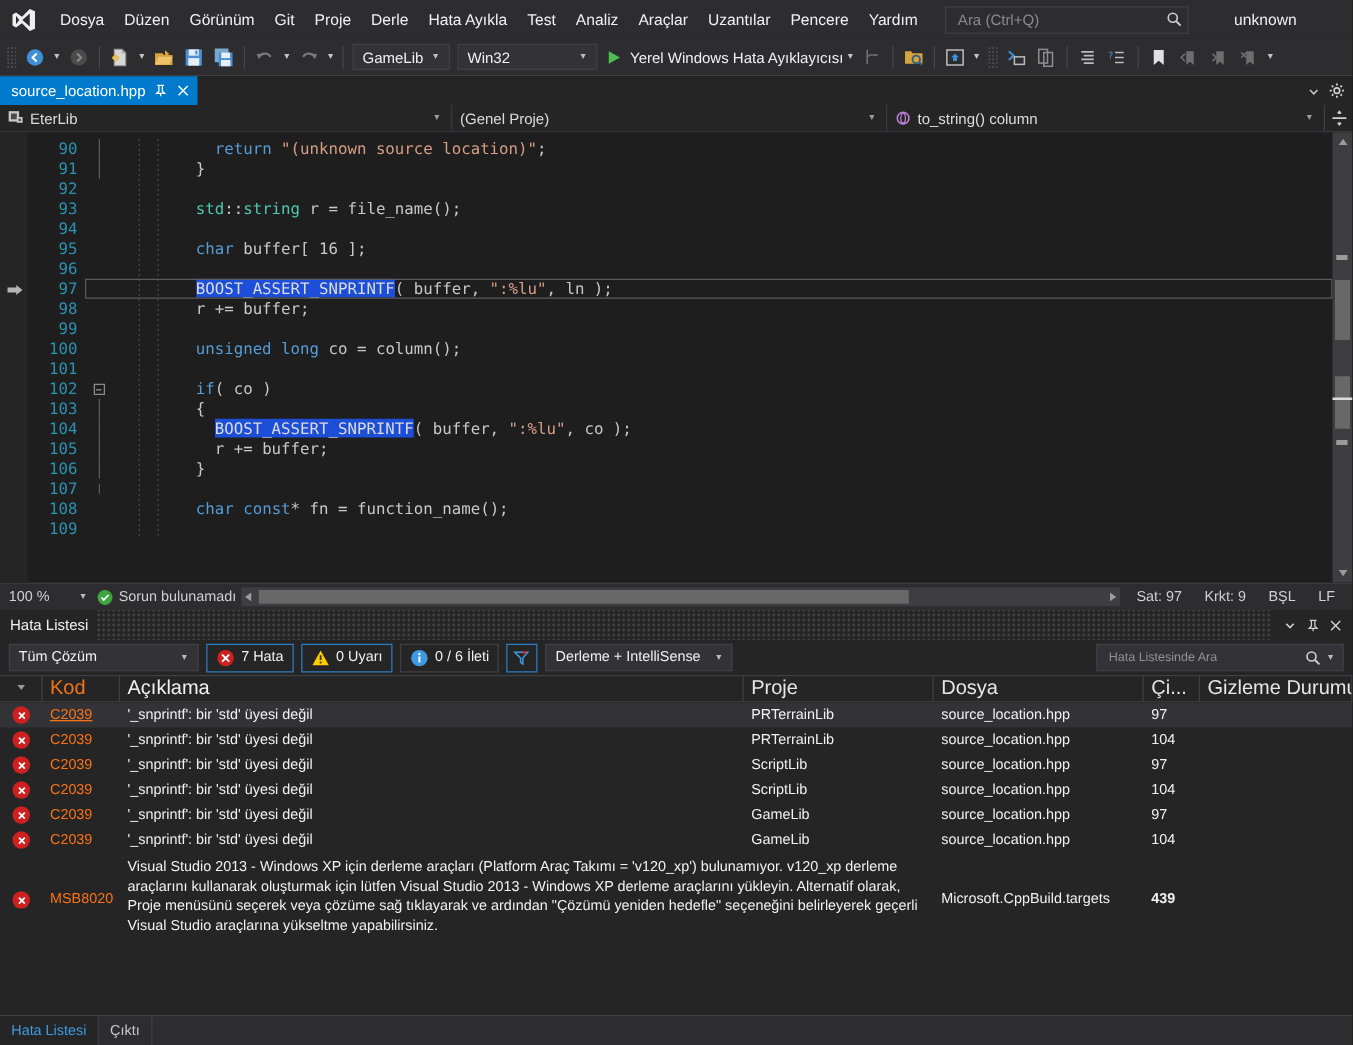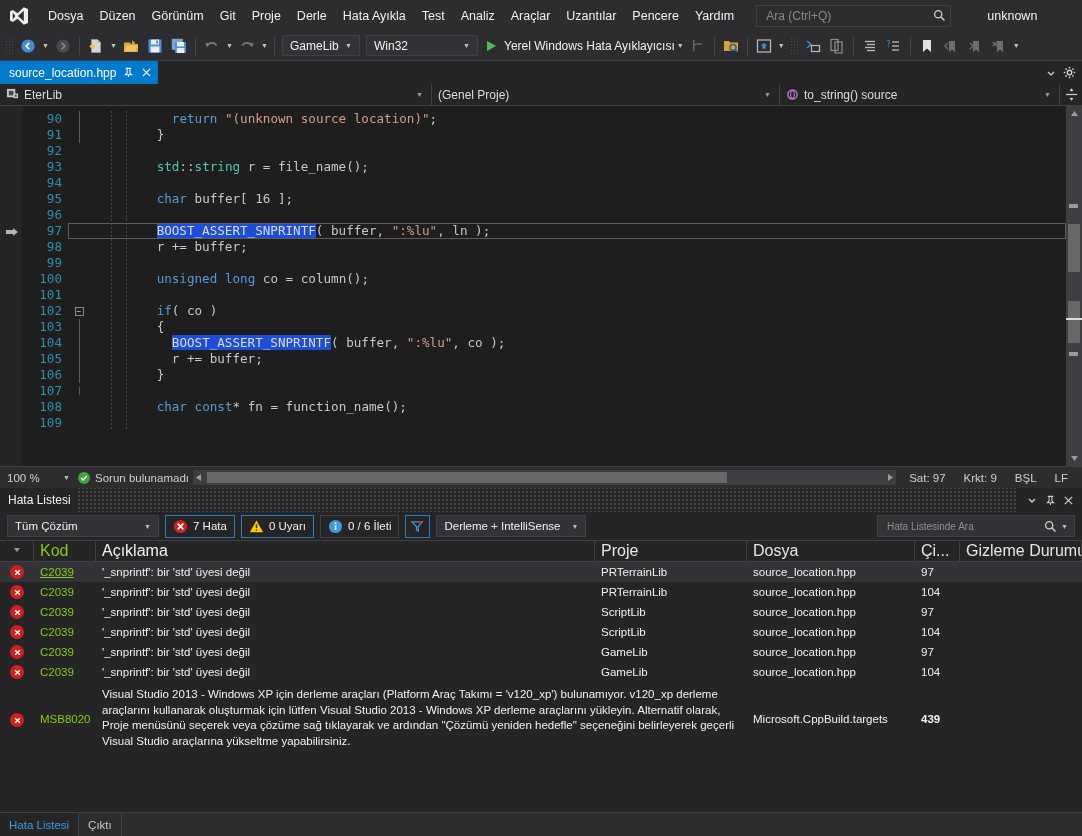--- a/index.html
+++ b/index.html
@@ -208,21 +208,21 @@
   .ehead {
     height: 22px; display: flex; align-items: center; background: #252526;
     border-top: 1px solid #3f3f46; border-bottom: 1px solid #3f3f46; color: #e6e6e6;
   }
   .ehead > div { border-right: 1px solid #3f3f46; height: 22px; display: flex;
     align-items: center; padding-left: 6px; overflow: hidden; white-space: nowrap; }
   .erow { display: flex; align-items: stretch; min-height: 20px; }
   .erow.sel-row { background: #333337; }
   .erow > div { padding-left: 6px; display: flex; align-items: center; overflow: hidden; }
   .c-icon { width: 34px; flex: 0 0 34px; justify-content: center; padding-left:0 !important; }
-  .c-code { width: 62px; flex: 0 0 62px; color: #84cc16; }
+  .c-code { width: 62px; flex: 0 0 62px; color: #f97316; }
   .c-code.link { text-decoration: underline; }
   .c-desc { flex: 1 1 auto; min-width: 0; color: #f1f1f1; }
   .c-proj { width: 152px; flex: 0 0 152px; }
   .c-file { width: 168px; flex: 0 0 168px; }
   .c-line { width: 45px; flex: 0 0 45px; }
   .c-supp { width: 122px; flex: 0 0 122px; }
   .err-x {
     width: 14px; height: 14px; border-radius: 50%; background: #cf2020;
     display:flex; align-items:center; justify-content:center;
     color:#fff; font-size: 10px; font-weight: bold; line-height: 1;
@@ -473,21 +473,21 @@
             <line x1="10.1" y1="10.1" x2="11.3" y2="11.3"></line>
             <line x1="11.3" y1="2.7" x2="10.1" y2="3.9"></line>
             <line x1="3.9" y1="10.1" x2="2.7" y2="11.3"></line>
           </g>
         </svg>
     </div>
   </div>
 </div>
 
 <div class="navbar">
-  <div class="navcombo" style="width:432px">
+  <div class="navcombo" style="width:362px">
     <span>
       <svg width="13" height="13" viewBox="0 0 14 14">
           <rect x="1" y="1" width="9" height="9" fill="#c8c8c8"></rect>
           <rect x="3" y="3" width="5" height="5" fill="#4a4a4a"></rect>
           <rect x="8" y="6" width="5" height="5" fill="#c8c8c8"></rect>
           <rect x="9.5" y="7.5" width="2" height="2" fill="#4a4a4a"></rect>
         </svg>
     </span>
     <span class="ncap">EterLib</span>
     <span class="ncar">▼</span>
@@ -496,21 +496,21 @@
     <span class="ncap">(Genel Proje)</span>
     <span class="ncar">▼</span>
   </div>
   <div class="navcombo" style="flex:1">
     <span>
       <svg width="13" height="13" viewBox="0 0 14 14">
           <ellipse cx="7" cy="7" rx="5" ry="5" fill="none" stroke="#c07fd6" stroke-width="1.4"></ellipse>
           <ellipse cx="7" cy="7" rx="2" ry="4" fill="none" stroke="#c07fd6" stroke-width="1.1"></ellipse>
         </svg>
     </span>
-    <span class="ncap">to_string() source</span>
+    <span class="ncap">to_string() column</span>
     <span class="ncar">▼</span>
   </div>
   <div class="nav-split">
     <svg width="13" height="13" viewBox="0 0 14 14">
         <line x1="1" y1="7" x2="13" y2="7" stroke="#d0d0d0" stroke-width="1.3"></line>
         <path d="M7 1v2.5M5.6 3 7 1.2 8.4 3M7 13v-2.5M5.6 11 7 12.8 8.4 11" stroke="#d0d0d0" stroke-width="1.3" fill="none"></path>
       </svg>
   </div>
 </div>
 

